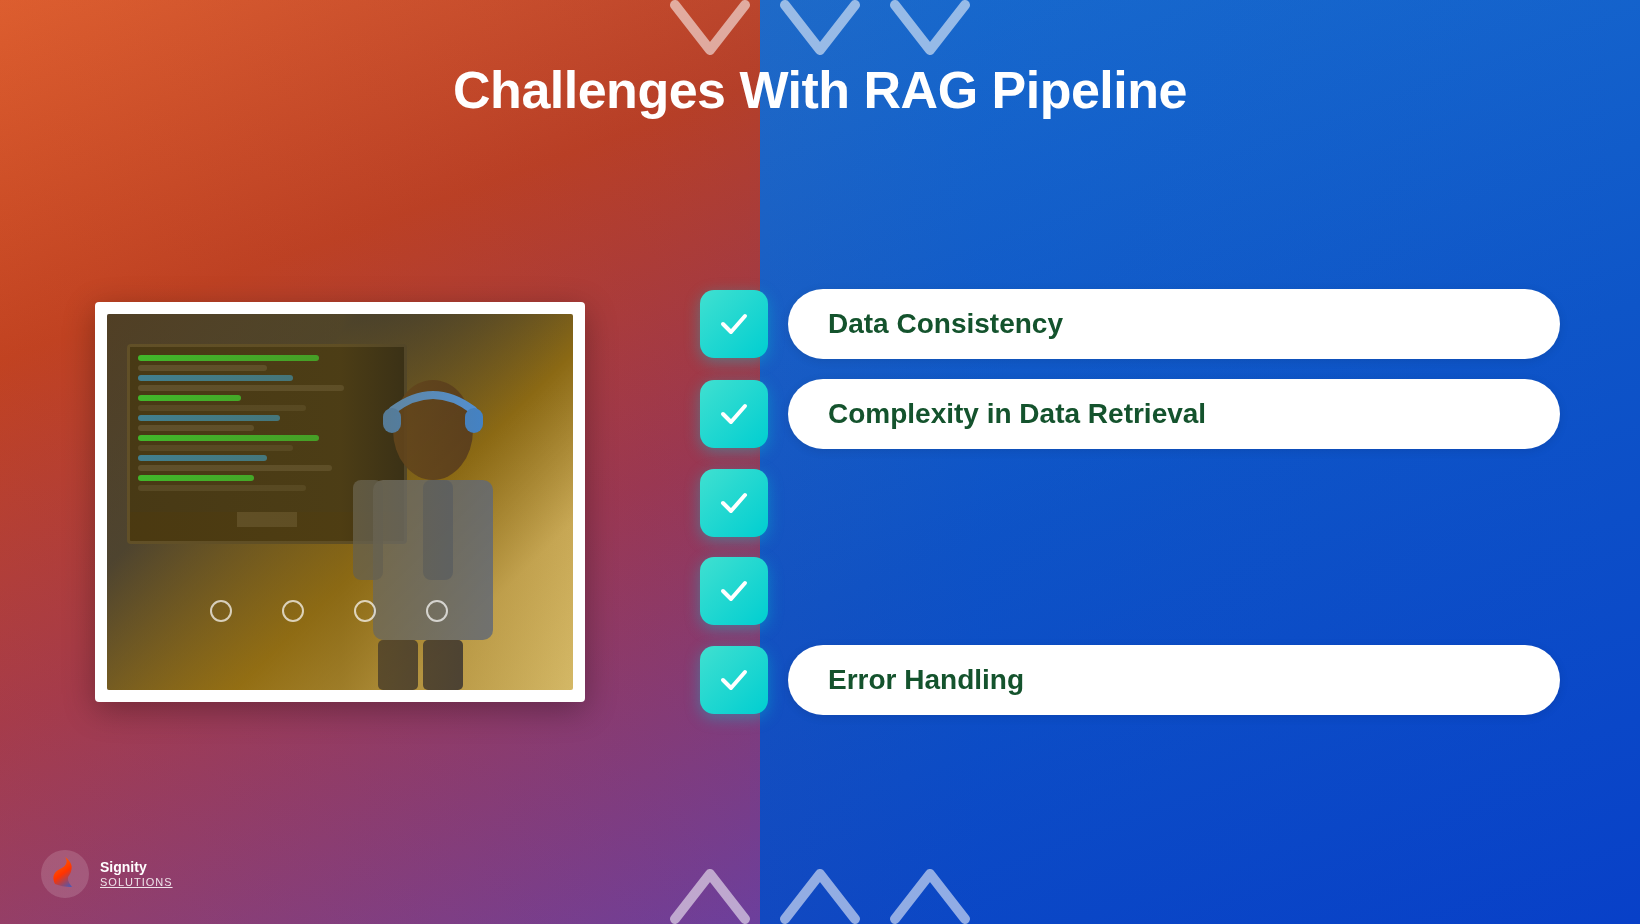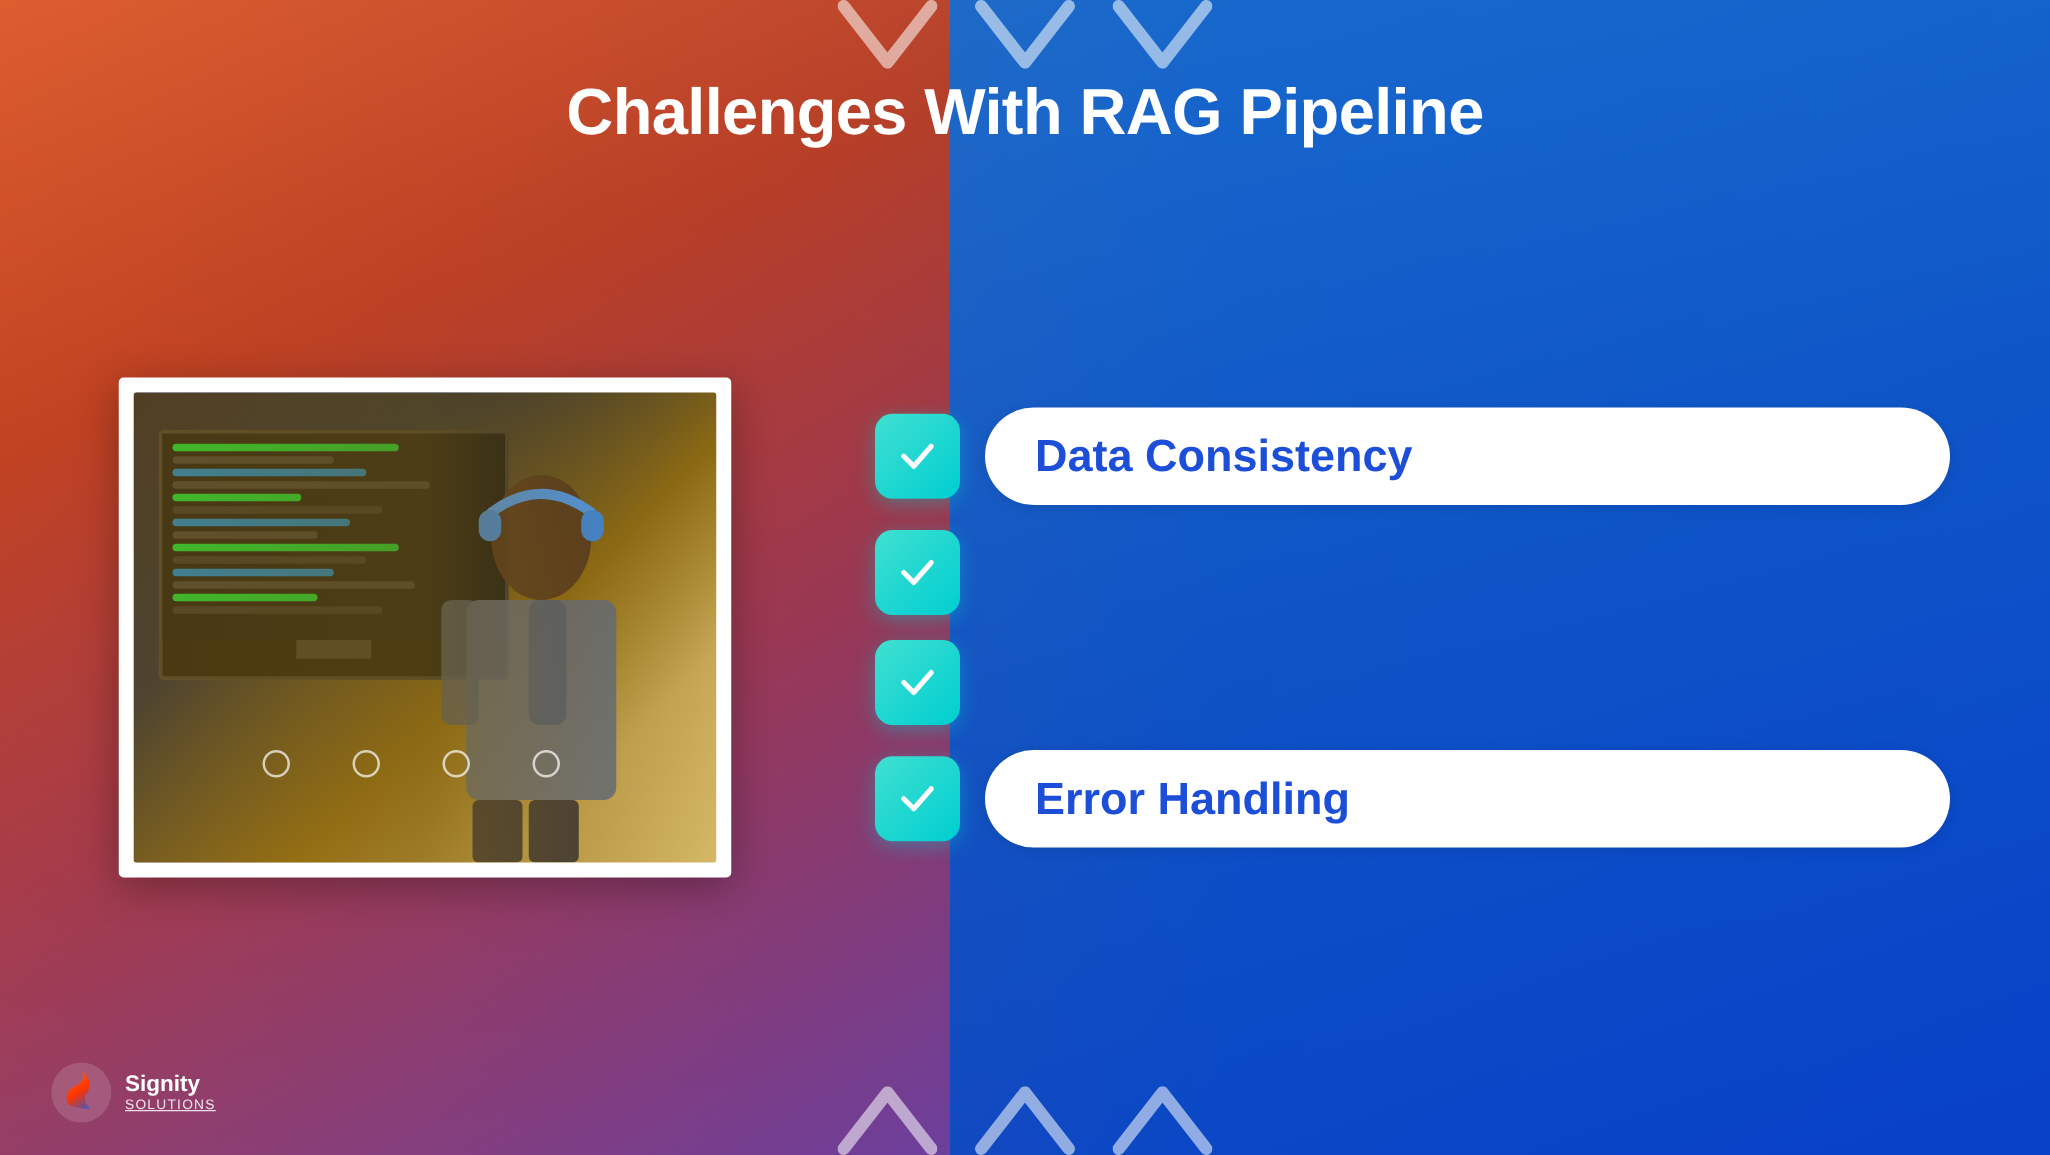--- a/index.html
+++ b/index.html
@@ -224,23 +224,23 @@
 
     .check-badge svg {
       width: 34px;
       height: 34px;
     }
 
     .item-label {
       background: white;
       border-radius: 50px;
       padding: 18px 40px;
-      font-size: 36px;
+      font-size: 28px;
       font-weight: 600;
-      color: #1d4ed8;
+      color: #14532d;
       flex: 1;
       min-height: 70px;
       display: flex;
       align-items: center;
       box-shadow: 0 2px 10px rgba(0,0,0,0.1);
     }
 
     
     .logo {
       position: absolute;
@@ -252,21 +252,21 @@
       gap: 10px;
     }
 
     .logo-icon {
       width: 50px;
       height: 50px;
     }
 
     .logo-text {
       color: white;
-      font-size: 18px;
+      font-size: 14px;
       font-weight: 700;
       line-height: 1.1;
     }
 
     .logo-sub {
       font-size: 11px;
       font-weight: 400;
       opacity: 0.85;
       letter-spacing: 1px;
       text-decoration: underline;
@@ -400,20 +400,28 @@
 
       <div class="checklist-item">
         <div class="check-badge">
           <svg viewBox="0 0 34 34" fill="none" xmlns="http://www.w3.org/2000/svg">
             <polyline points="6,17 14,25 28,9" stroke="white" stroke-width="4" stroke-linecap="round" stroke-linejoin="round"></polyline>
           </svg>
         </div>
         <div class="item-label">Data Consistency</div>
       </div>
 
+      <div class="checklist-item">
+        <div class="check-badge">
+          <svg viewBox="0 0 34 34" fill="none" xmlns="http://www.w3.org/2000/svg">
+            <polyline points="6,17 14,25 28,9" stroke="white" stroke-width="4" stroke-linecap="round" stroke-linejoin="round"></polyline>
+          </svg>
+        </div>
+        <div class="item-label">Complexity in Data Retrieval</div>
+      </div>
 
       <div class="checklist-item">
         <div class="check-badge">
           <svg viewBox="0 0 34 34" fill="none" xmlns="http://www.w3.org/2000/svg">
             <polyline points="6,17 14,25 28,9" stroke="white" stroke-width="4" stroke-linecap="round" stroke-linejoin="round"></polyline>
           </svg>
         </div>
       </div>
 
       <div class="checklist-item">

